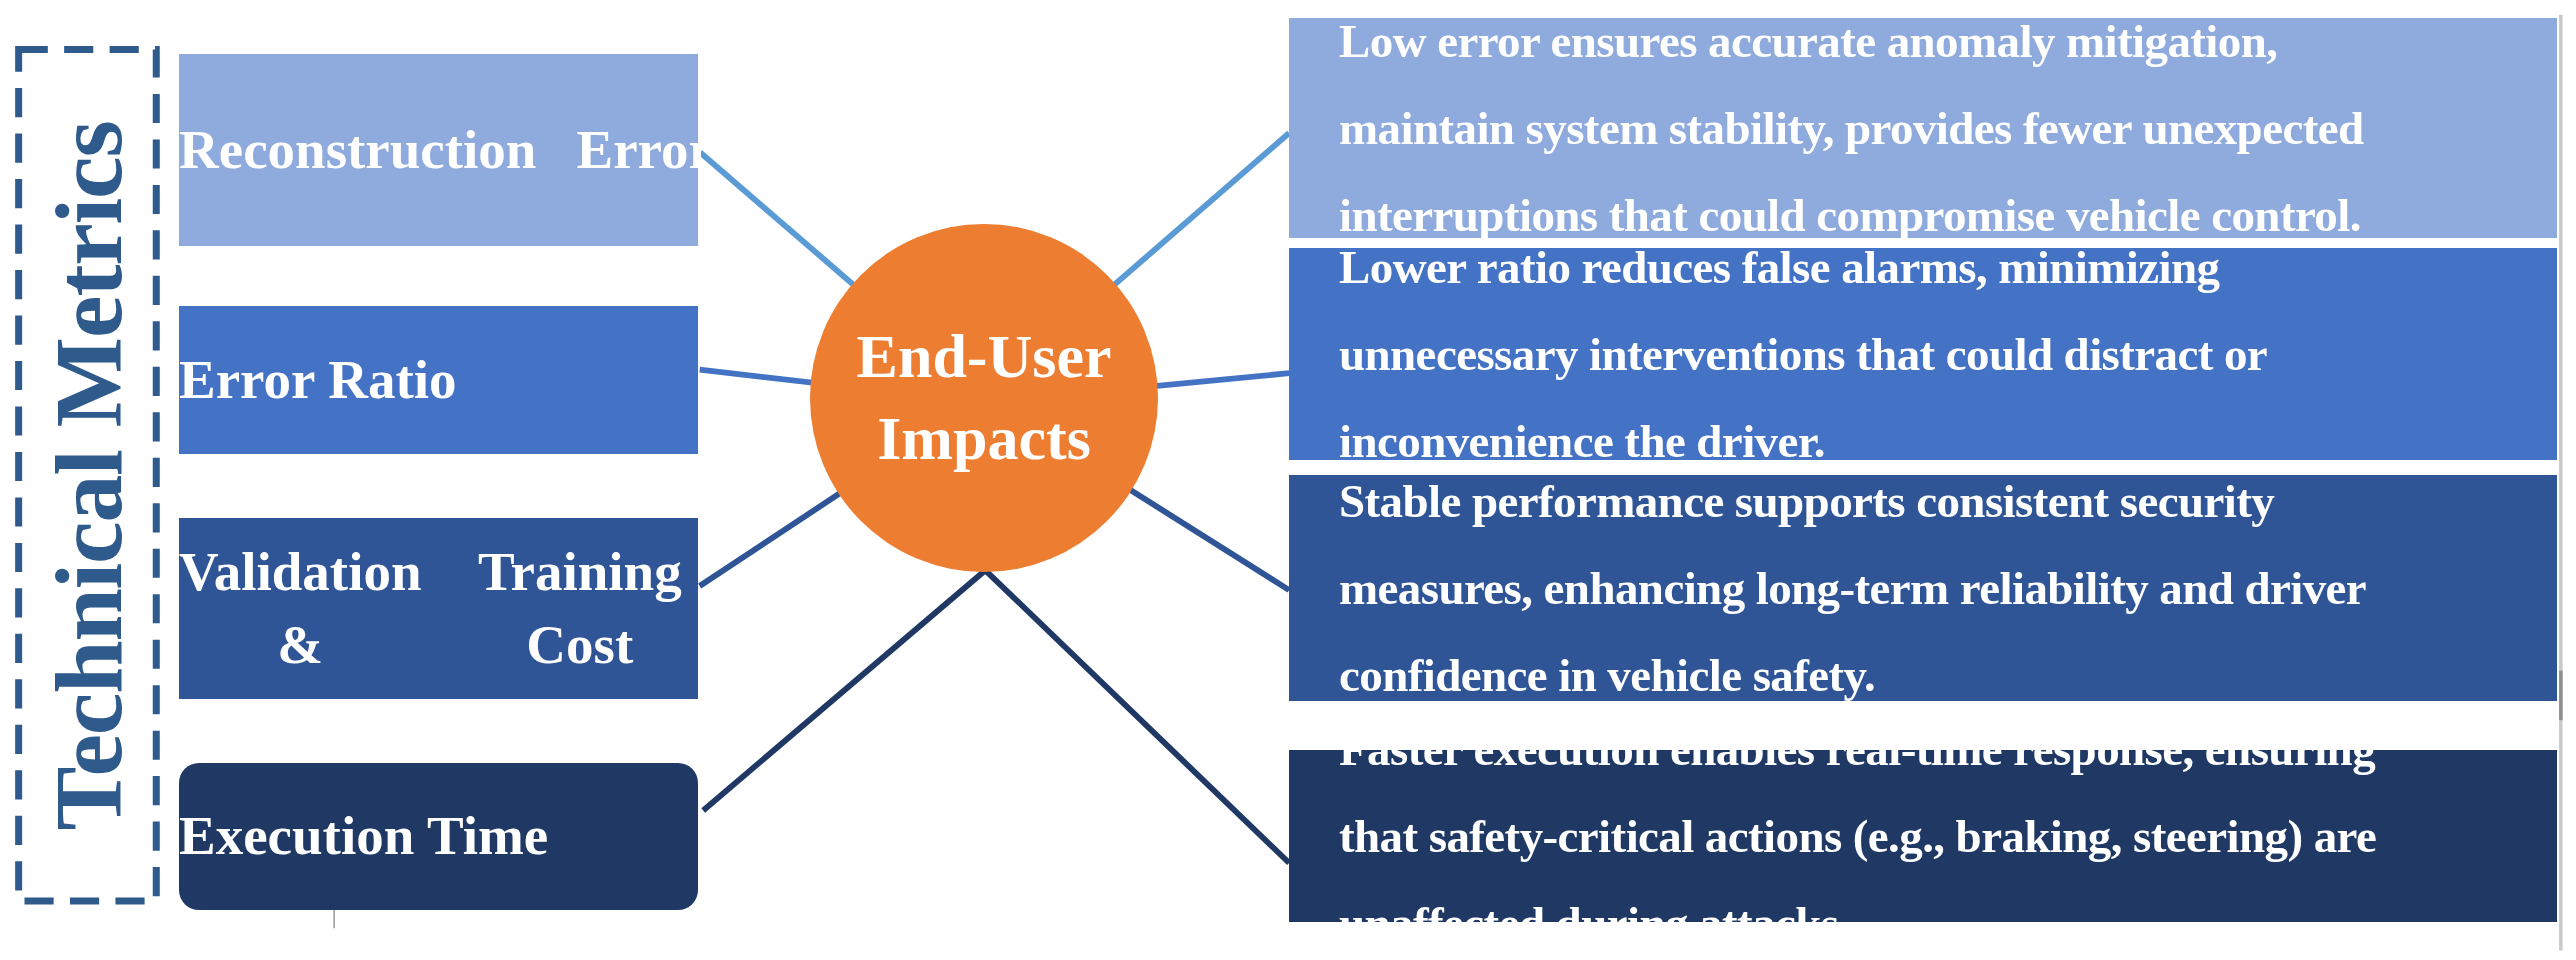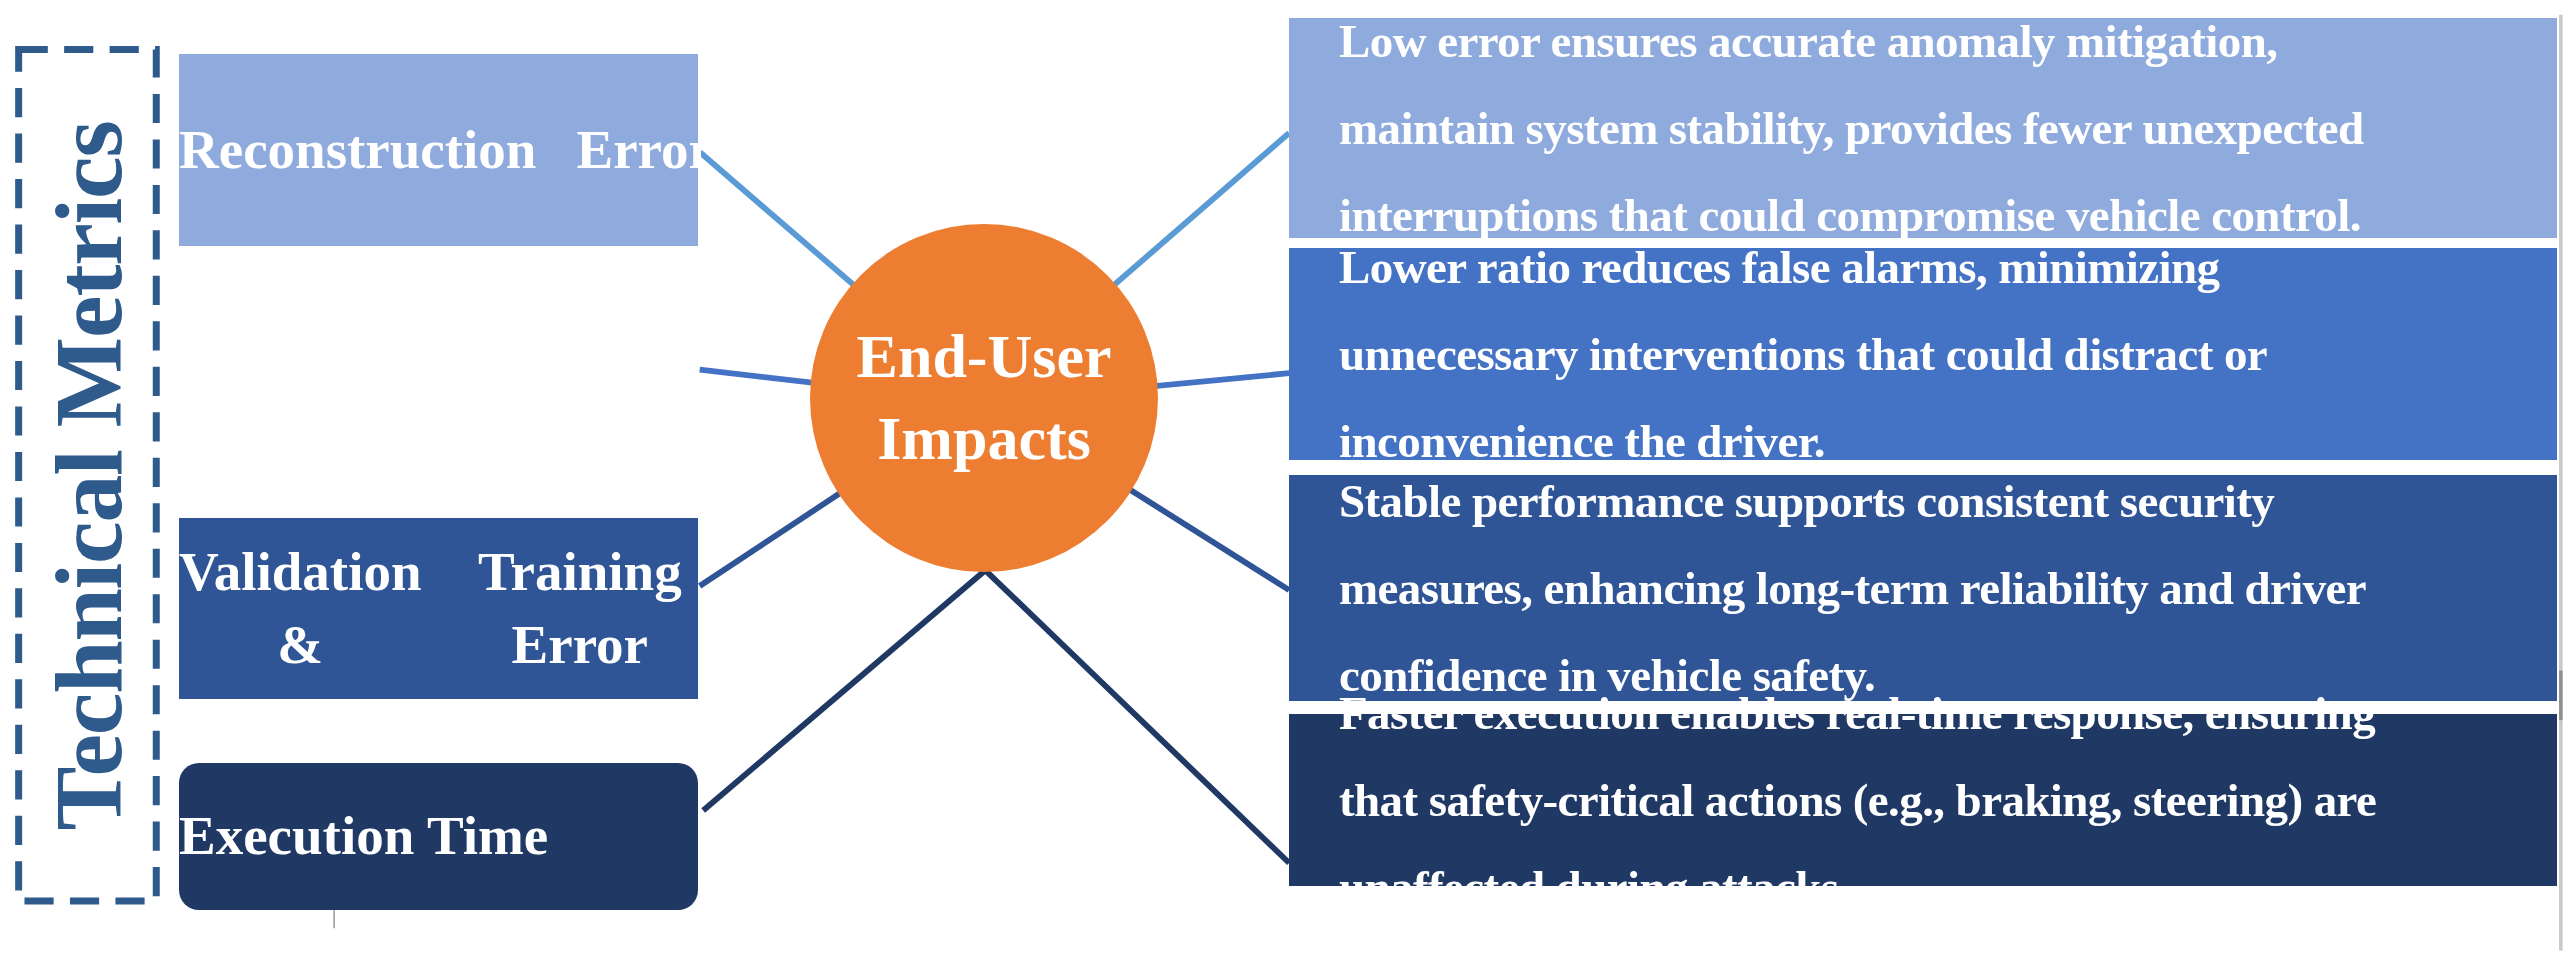--- a/index.html
+++ b/index.html
@@ -120,24 +120,27 @@
 
   <div class="metrics-panel">
     <div class="metrics-label">Technical Metrics</div>
   </div>
 
   <div class="lbox bg-light" style="top:54px; height:192px;">
     <span>Reconstruction</span>
     <span>Error</span>
   </div>
 
+  <div class="lbox bg-mid" style="top:306px; height:148px;">
+    <span>Error Ratio</span>
+  </div>
 
   <div class="lbox bg-meddark" style="top:518px; height:181px;">
     <span>Validation &amp;</span>
-    <span>Training Error</span>
+    <span>Training Cost</span>
   </div>
 
   <div class="lbox bg-navy" style="top:763px; height:147px;border-radius:20px;">
     <span>Execution Time</span>
   </div>
 
   <div class="hub">
     <span>End-User</span>
     <span>Impacts</span>
   </div>
@@ -153,20 +156,20 @@
     <div class="tline">unnecessary interventions that could distract or</div>
     <div class="tline">inconvenience the driver.</div>
   </div>
 
   <div class="rbox bg-meddark" style="top:475px; height:226px;">
     <div class="tline">Stable performance supports consistent security</div>
     <div class="tline">measures, enhancing long-term reliability and driver</div>
     <div class="tline">confidence in vehicle safety.</div>
   </div>
 
-  <div class="rbox bg-navy" style="top:714px; height:172px;">
+  <div class="rbox bg-navy" style="top:750px; height:172px;">
     <div class="tline">Faster execution enables real-time response, ensuring</div>
     <div class="tline">that safety-critical actions (e.g., braking, steering) are</div>
     <div class="tline">unaffected during attacks.</div>
   </div>
 
 </div>
 
 
 </body></html>

